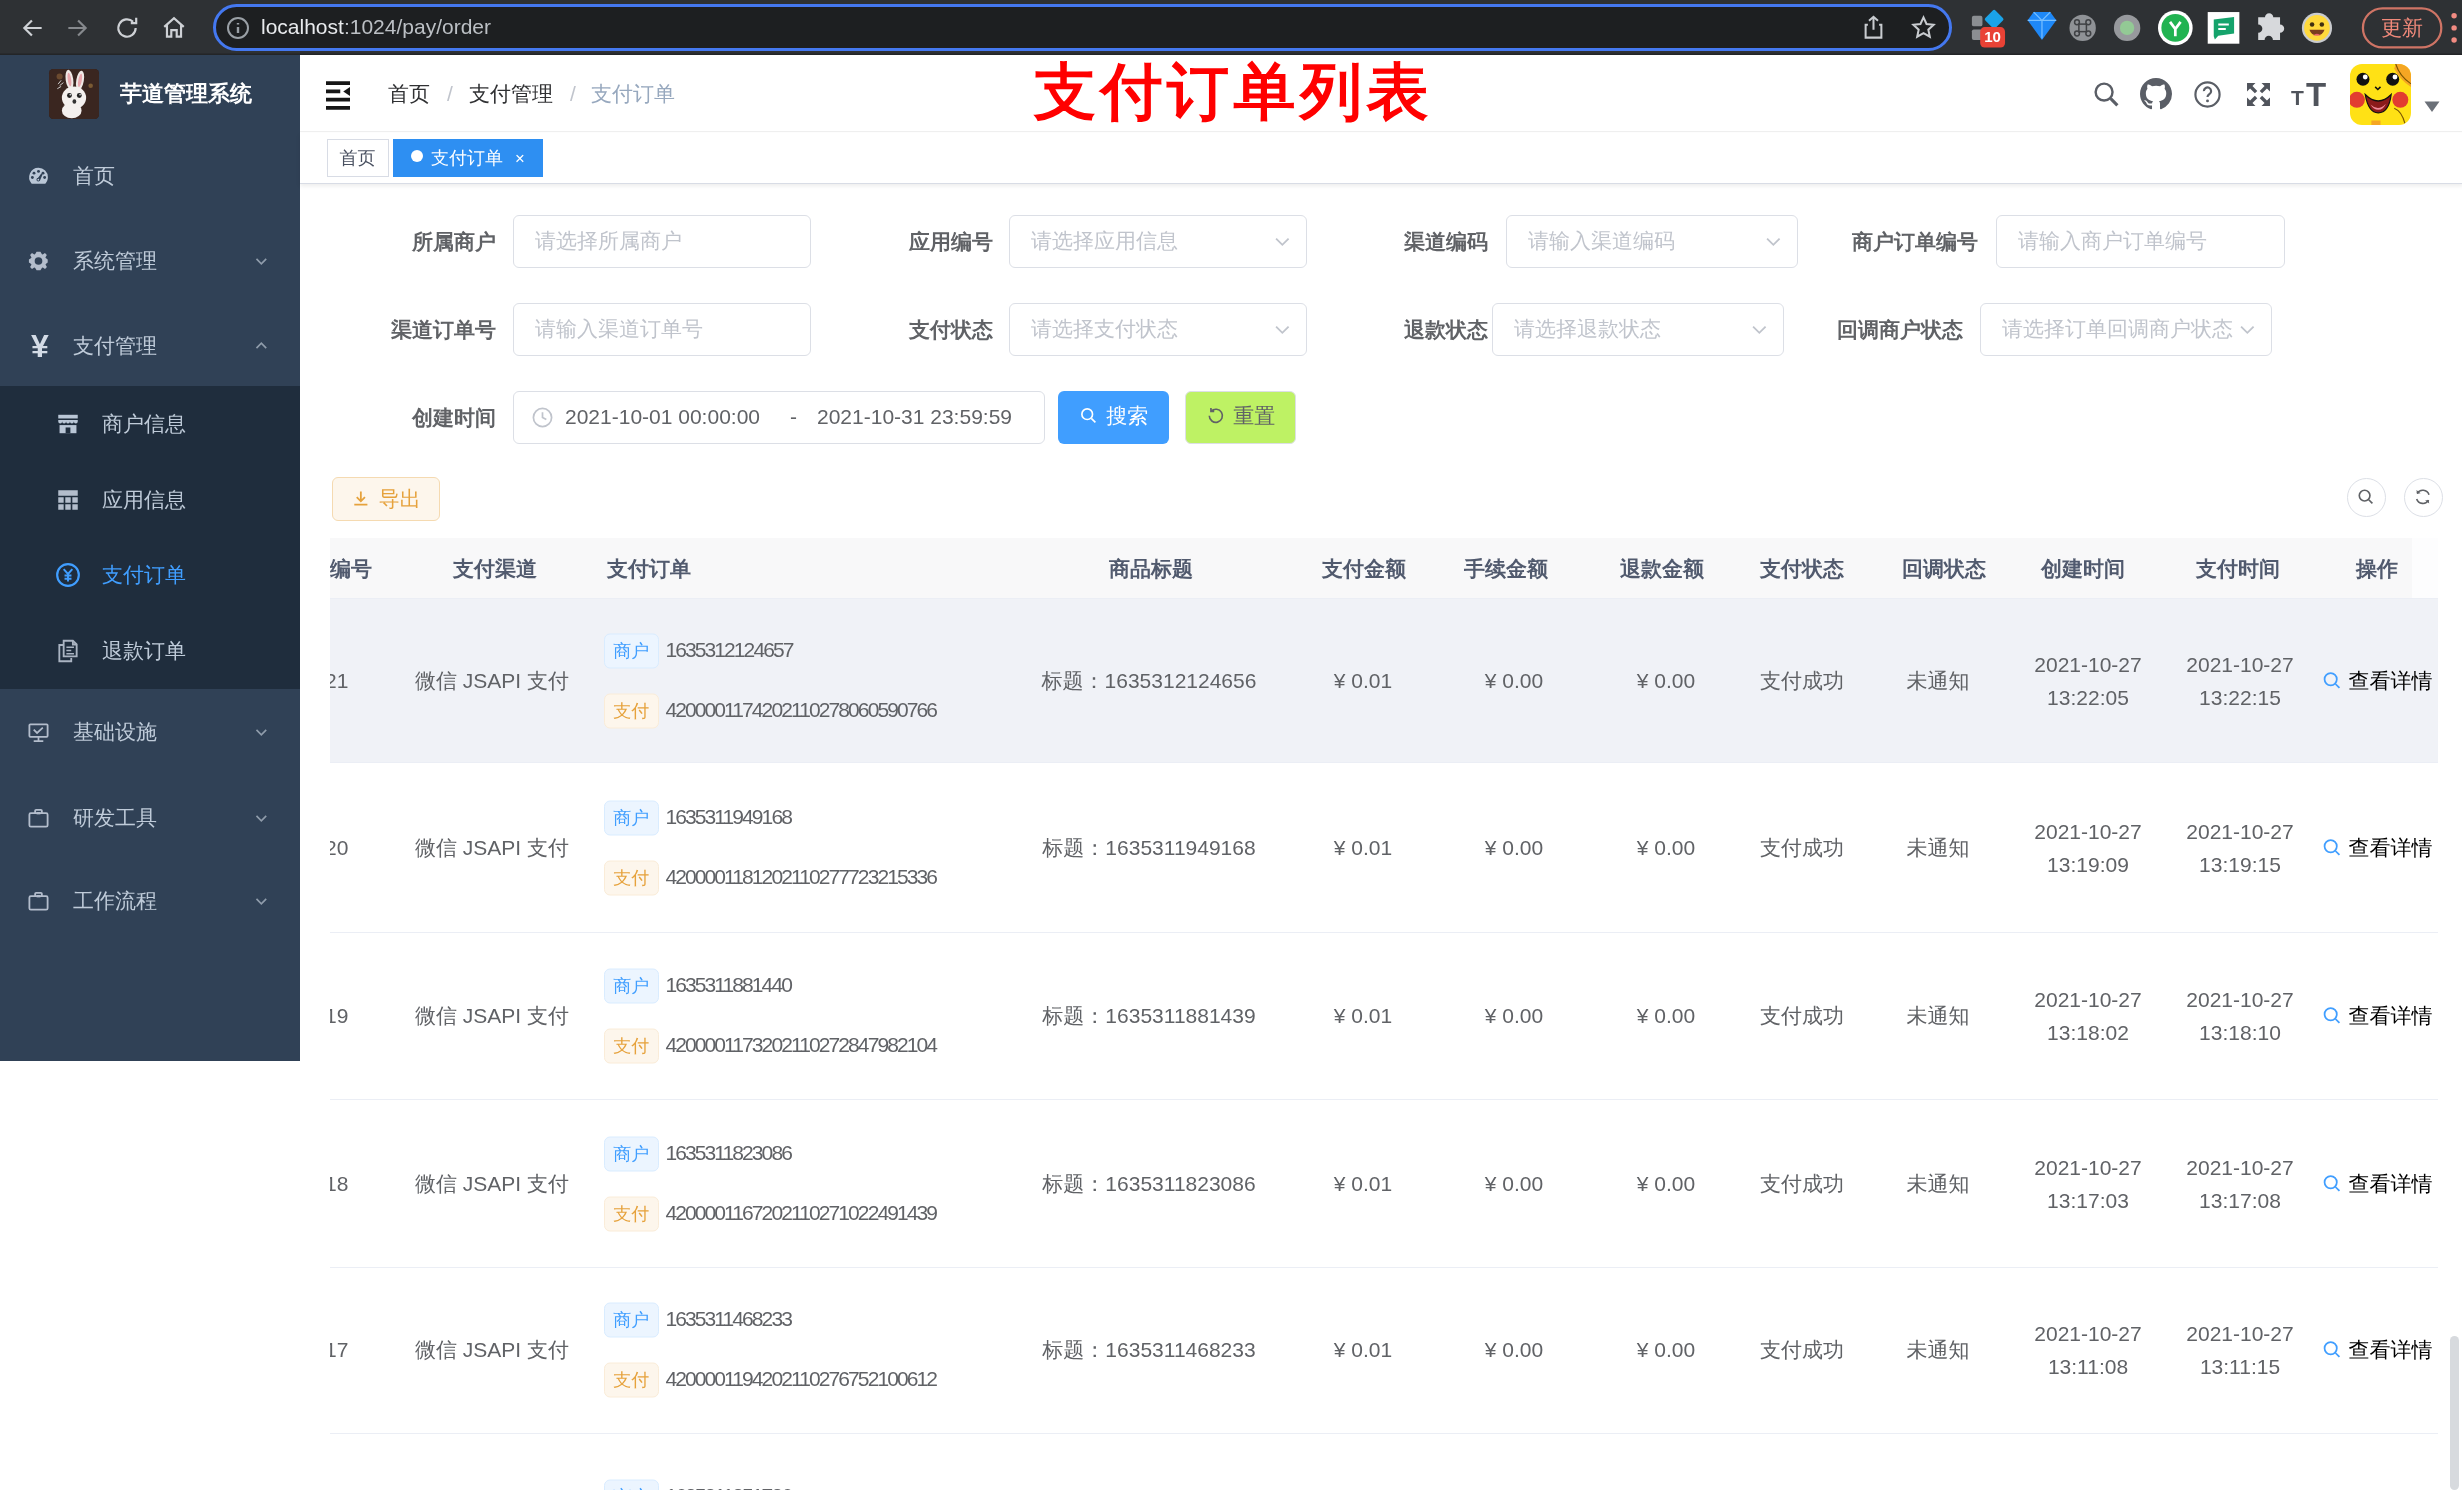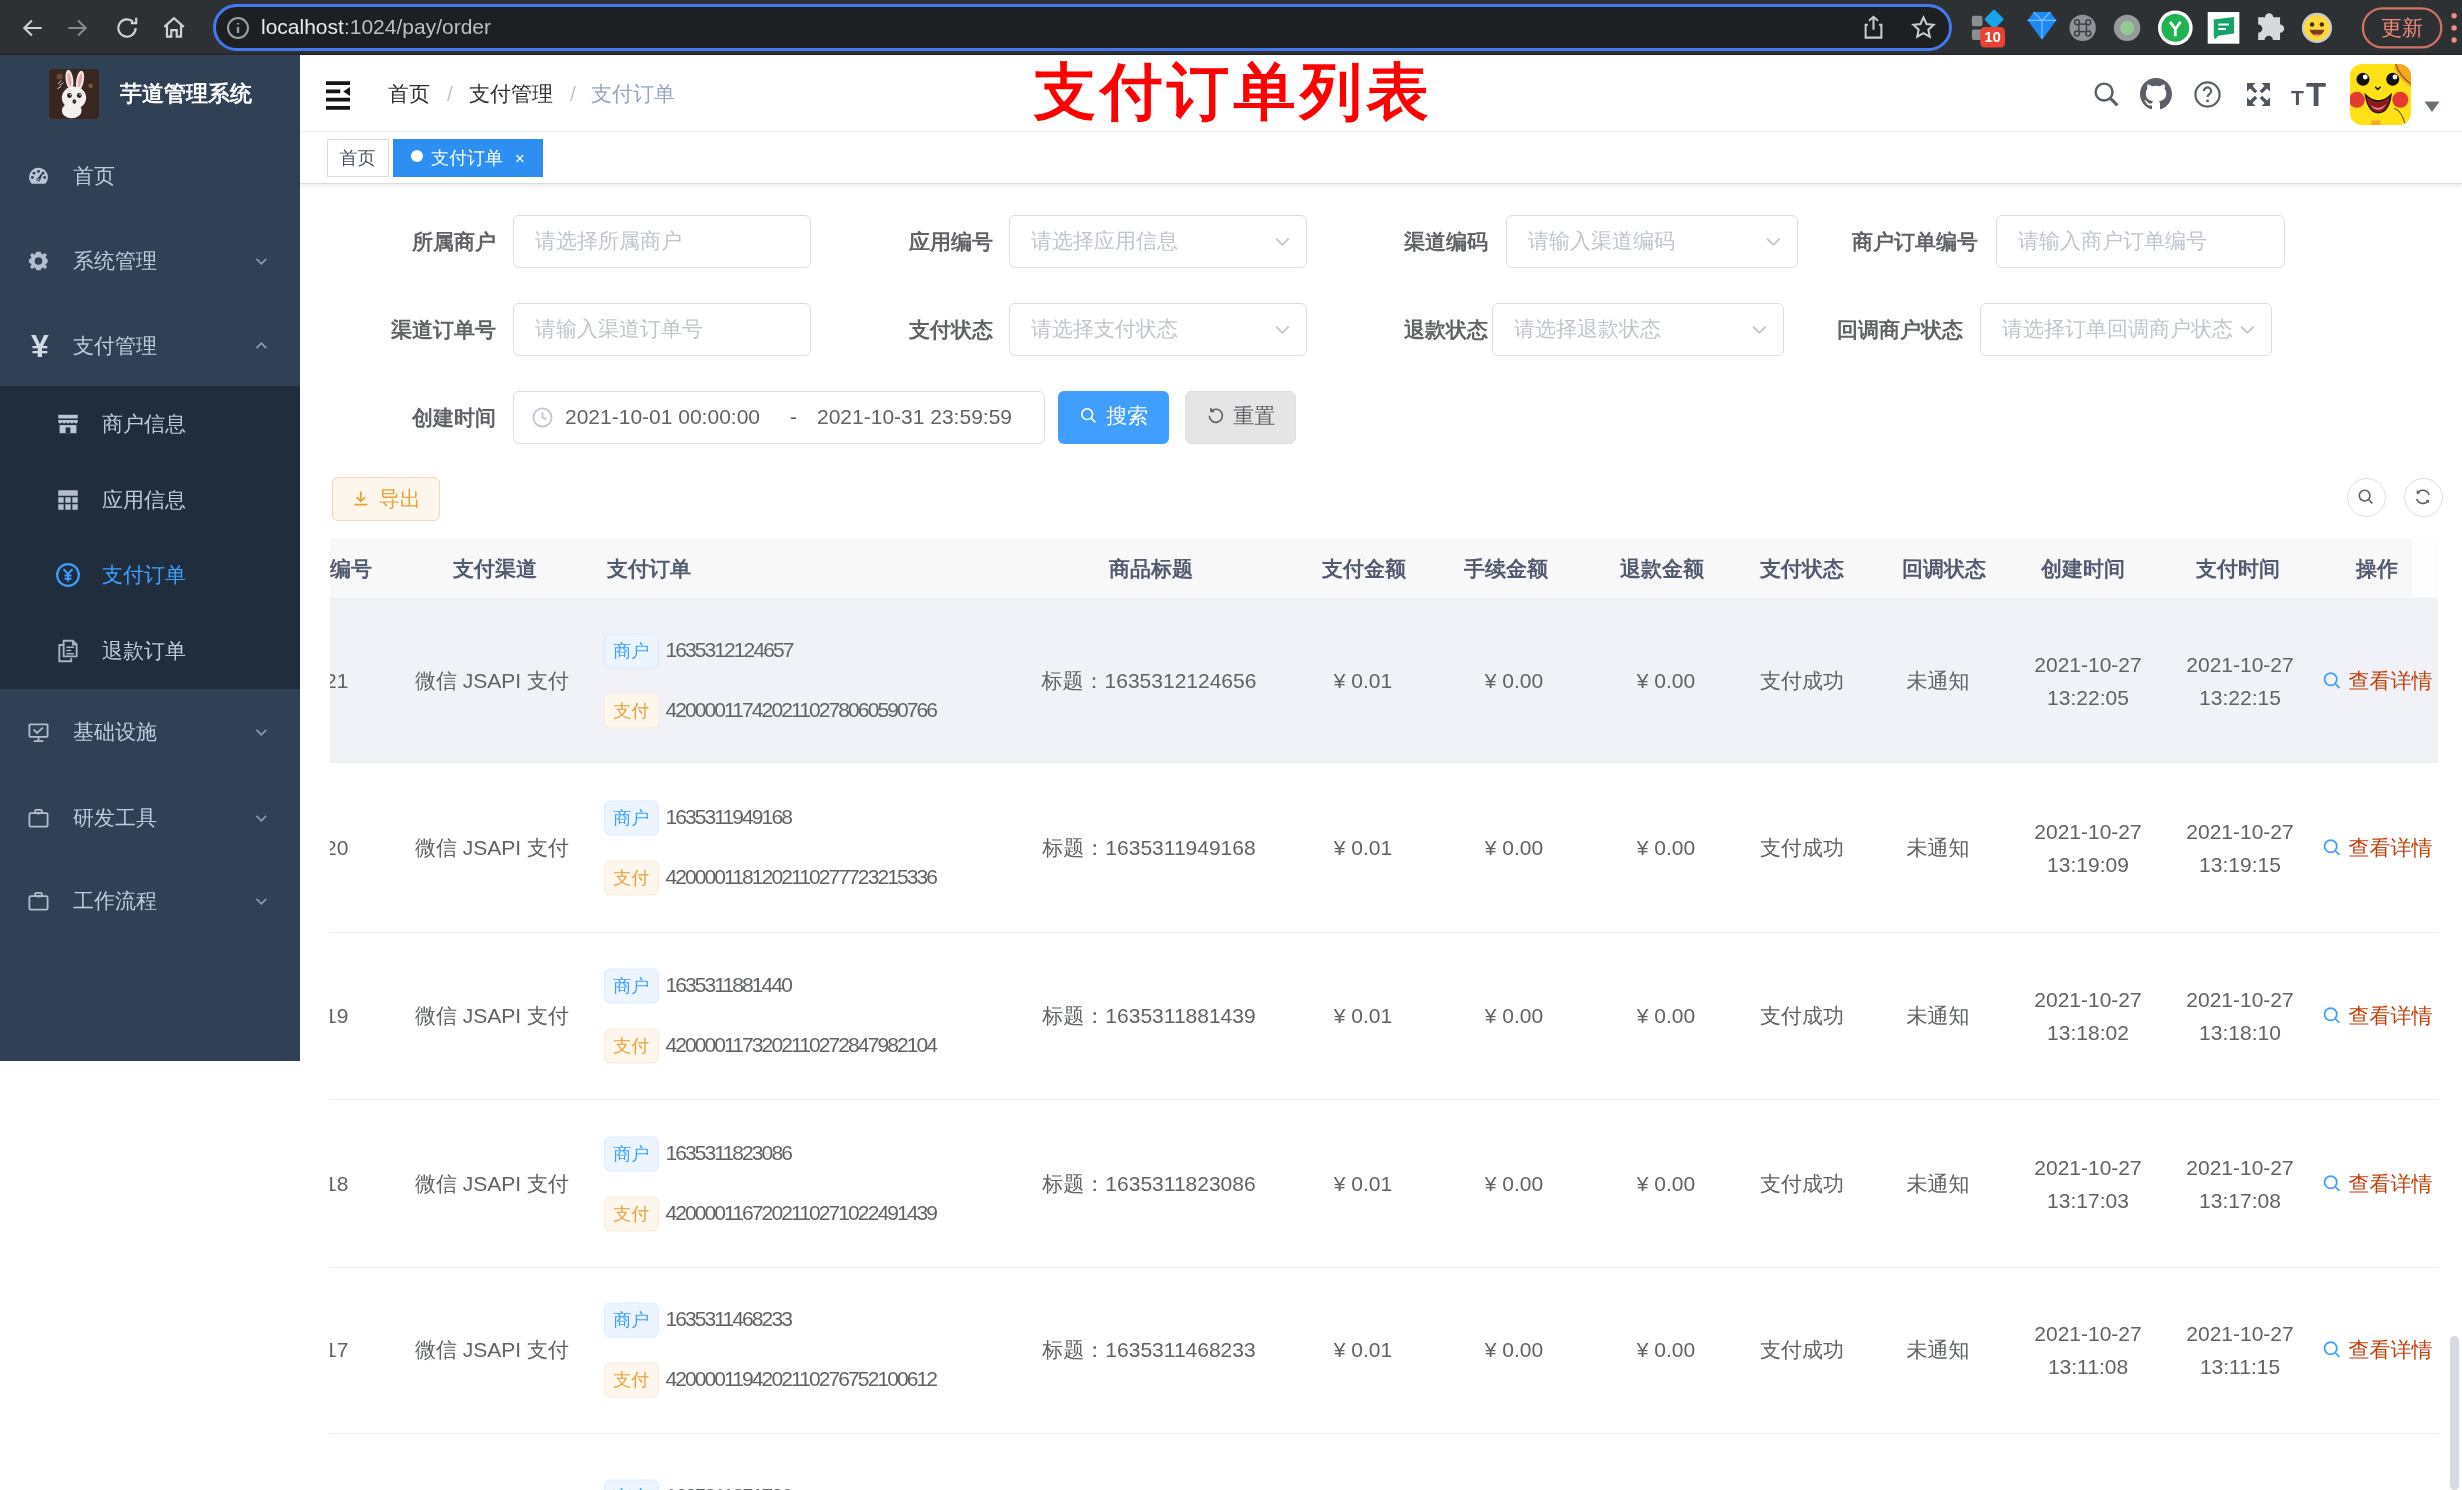--- a/index.html
+++ b/index.html
@@ -63,21 +63,21 @@
 #tablewrap { position:absolute; left:330px; top:538px; width:2108px; height:953px; overflow:hidden; }
 .th { position:absolute; top:0; height:61px; line-height:61px; font-size:21px; font-weight:bold;
   color:#515a6e; white-space:nowrap; }
 .row { position:absolute; left:0; width:2108px; border-bottom:0.8px solid #ebeef5; }
 .cell { position:absolute; font-size:21px; color:#606266; white-space:nowrap; }
 .cc { transform:translate(-50%,-50%); }
 .tagm { display:inline-block; height:35px; line-height:33px; padding:0 8.3px; font-size:18px;
   border-radius:6px; vertical-align:middle; }
 .tag-blue { color:#409eff; background:#ecf5ff; border:0.8px solid #d9ecff; }
 .tag-yellow { color:#e6a23c; background:#fdf6ec; border:0.8px solid #faecd8; }
-.link { color:#c2410c; }
+.link { color:#000000; }
 .tl { transform:translateY(-50%); }
 .num { margin-left:6.8px; letter-spacing:-1.9px; }
 .dt { text-align:center; line-height:33px; }
 .mgl { width:21px; height:21px; vertical-align:-3px; margin-right:6px; }
 </style>
 </head>
 <body>
 
 <div id="chrome">
   <div id="urlbar"></div>
@@ -409,21 +409,21 @@
     </svg>
   <span style="position:absolute;left:51px;top:0;line-height:50px;">2021-10-01 00:00:00</span>
   <span style="position:absolute;left:276px;top:0;line-height:50px;color:#606266;">-</span>
   <span style="position:absolute;left:303px;top:0;line-height:50px;">2021-10-31 23:59:59</span>
 </div>
 <div class="btn" style="left:1058px; top:391px; width:111px; height:53px; background:#409eff; color:#fff;">
   <svg style="width:19.7px;height:19.7px;vertical-align:-2.3px;margin-right:7.6px;" viewBox="0 0 24 24">
     <circle cx="10" cy="10" r="6.5" fill="none" stroke="#fff" stroke-width="2"></circle>
     <path d="M15 15 L20 20" stroke="#fff" stroke-width="2"></path>
     </svg>搜索</div>
-<div class="btn" style="left:1185px; top:391px; width:111px; height:53px; background:#e5e5e5; border:1.5px solid #dcdfe6; color:#606266; line-height:47px;">
+<div class="btn" style="left:1185px; top:391px; width:111px; height:53px; background:#bef264; border:1.5px solid #dcdfe6; color:#606266; line-height:47px;">
   <svg style="width:19.7px;height:19.7px;vertical-align:-2.3px;margin-right:7.6px;" viewBox="0 0 24 24">
     <path d="M4 12 a8 8 0 1 0 2.3-5.7 M6 2.5 V6.5 H10" fill="none" stroke="#606266" stroke-width="2"></path>
     </svg>重置</div>
 
 <div class="btn" style="left:332px; top:477px; width:108px; height:44px; background:#fdf6ec; border:1.5px solid #f5dab1; color:#e6a23c; line-height:41px; font-size:21px; border-radius:6px;">
   <svg style="width:19.7px;height:19.7px;vertical-align:-3px;margin-right:7.6px;" viewBox="0 0 24 24">
     <path d="M12 3 V14 M7 10 L12 15 L17 10 M4 19 H20" fill="none" stroke="#e6a23c" stroke-width="2.2"></path>
     </svg>导出</div>
 <div class="abs" style="left:2347px; top:478px; width:39px; height:39px; border:1.5px solid #dcdfe6; border-radius:50%; background:#fff;">
   <svg style="position:absolute;left:8.3px;top:8.3px;width:19.7px;height:19.7px;" viewBox="0 0 24 24">

